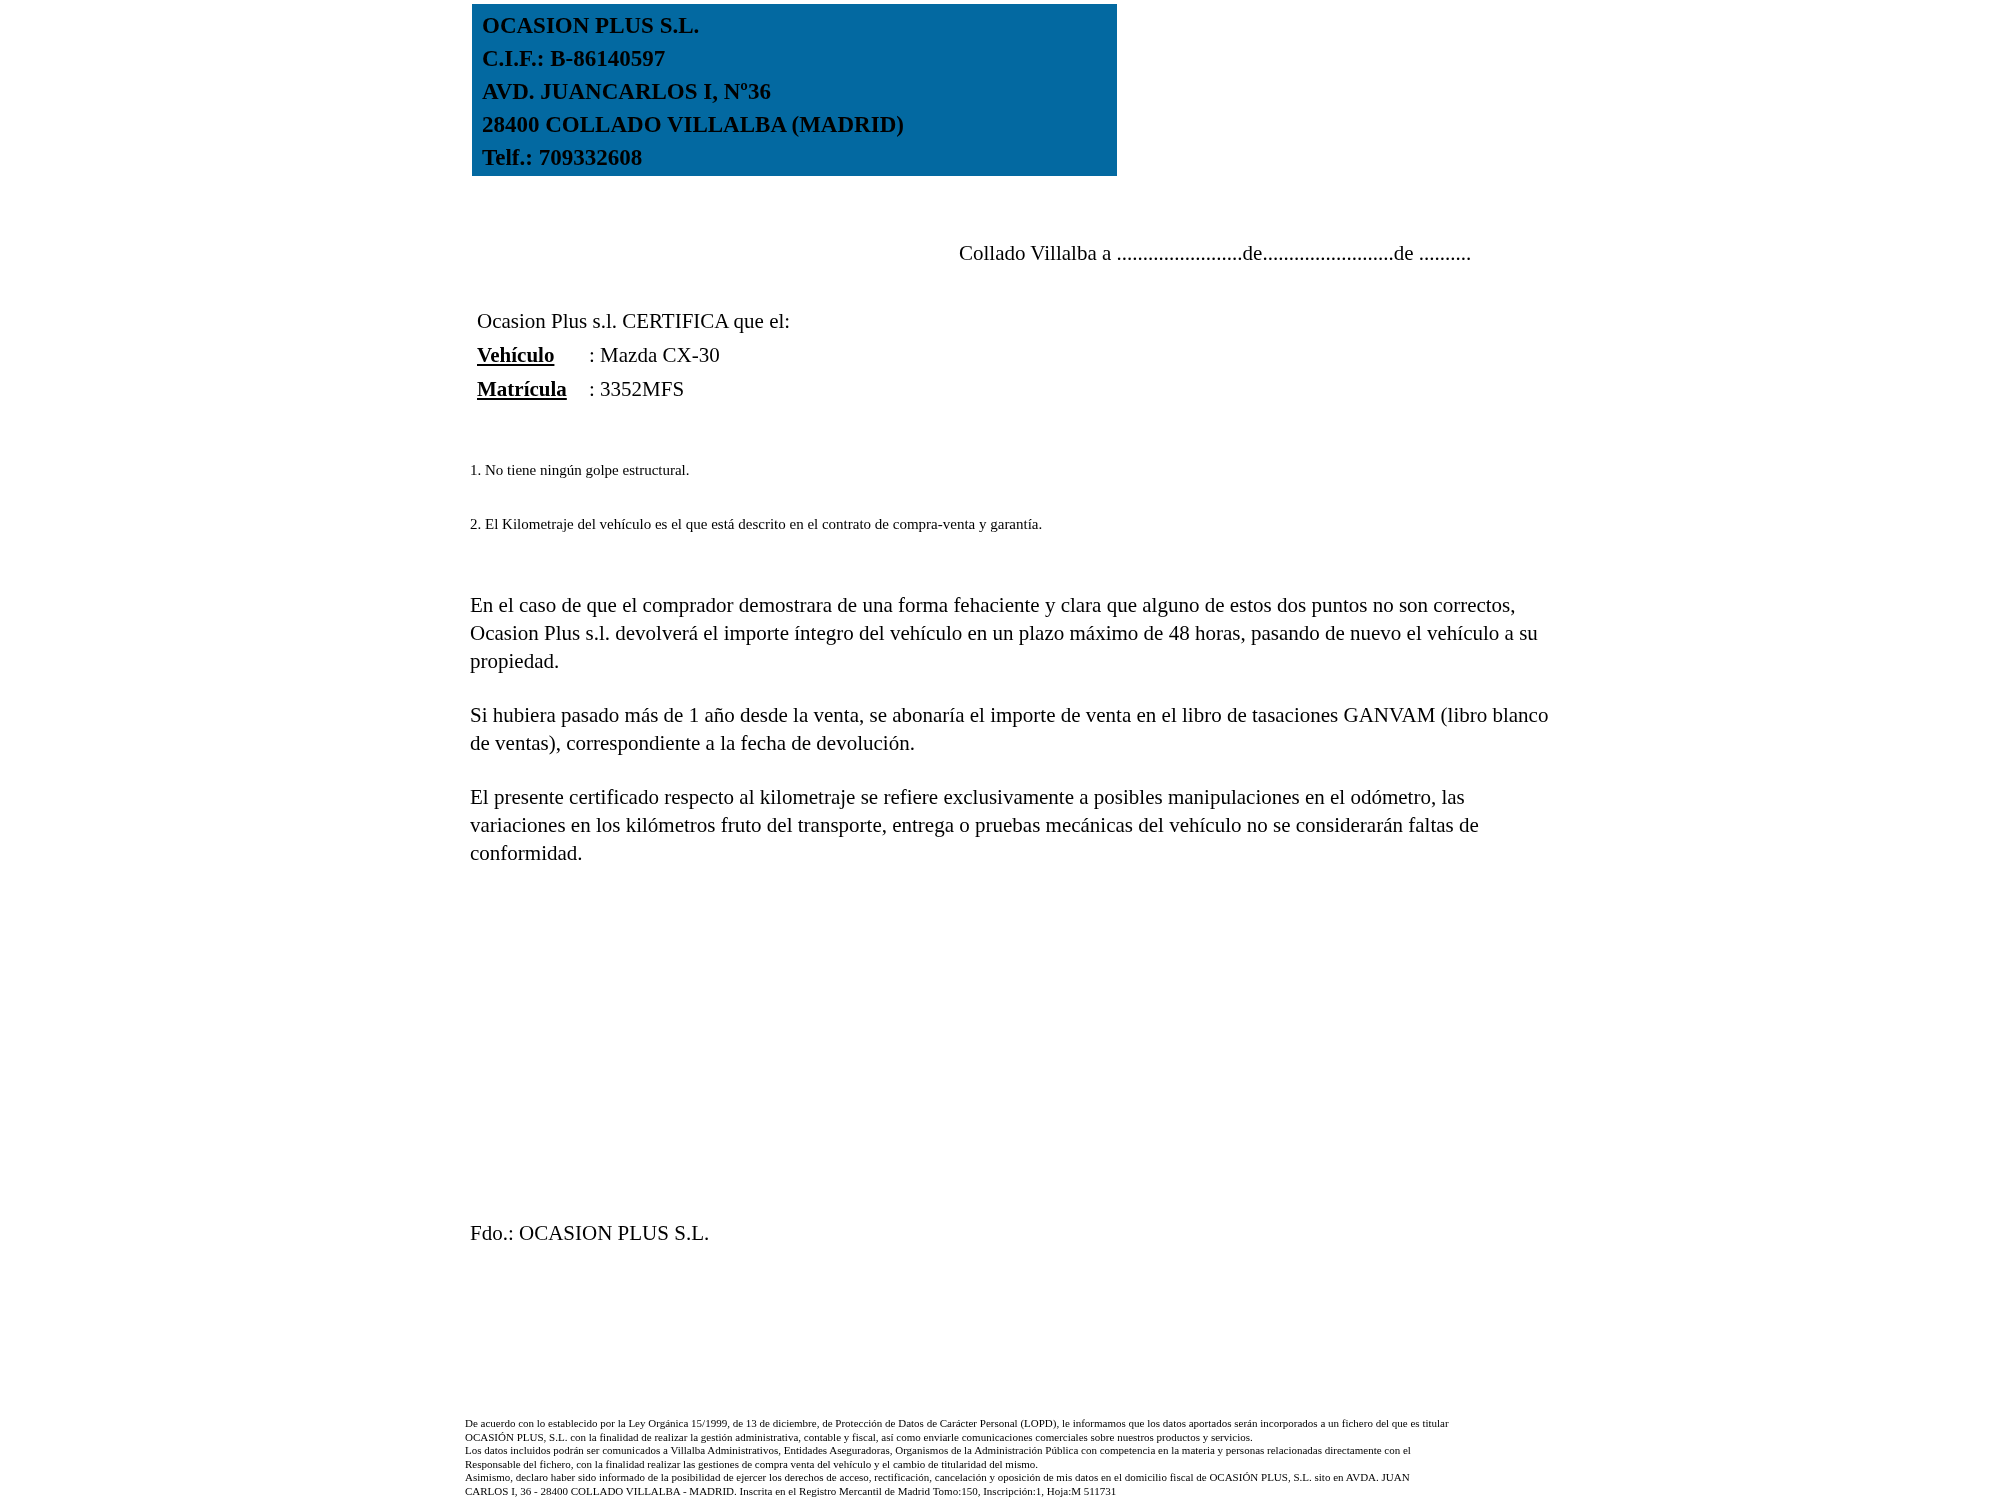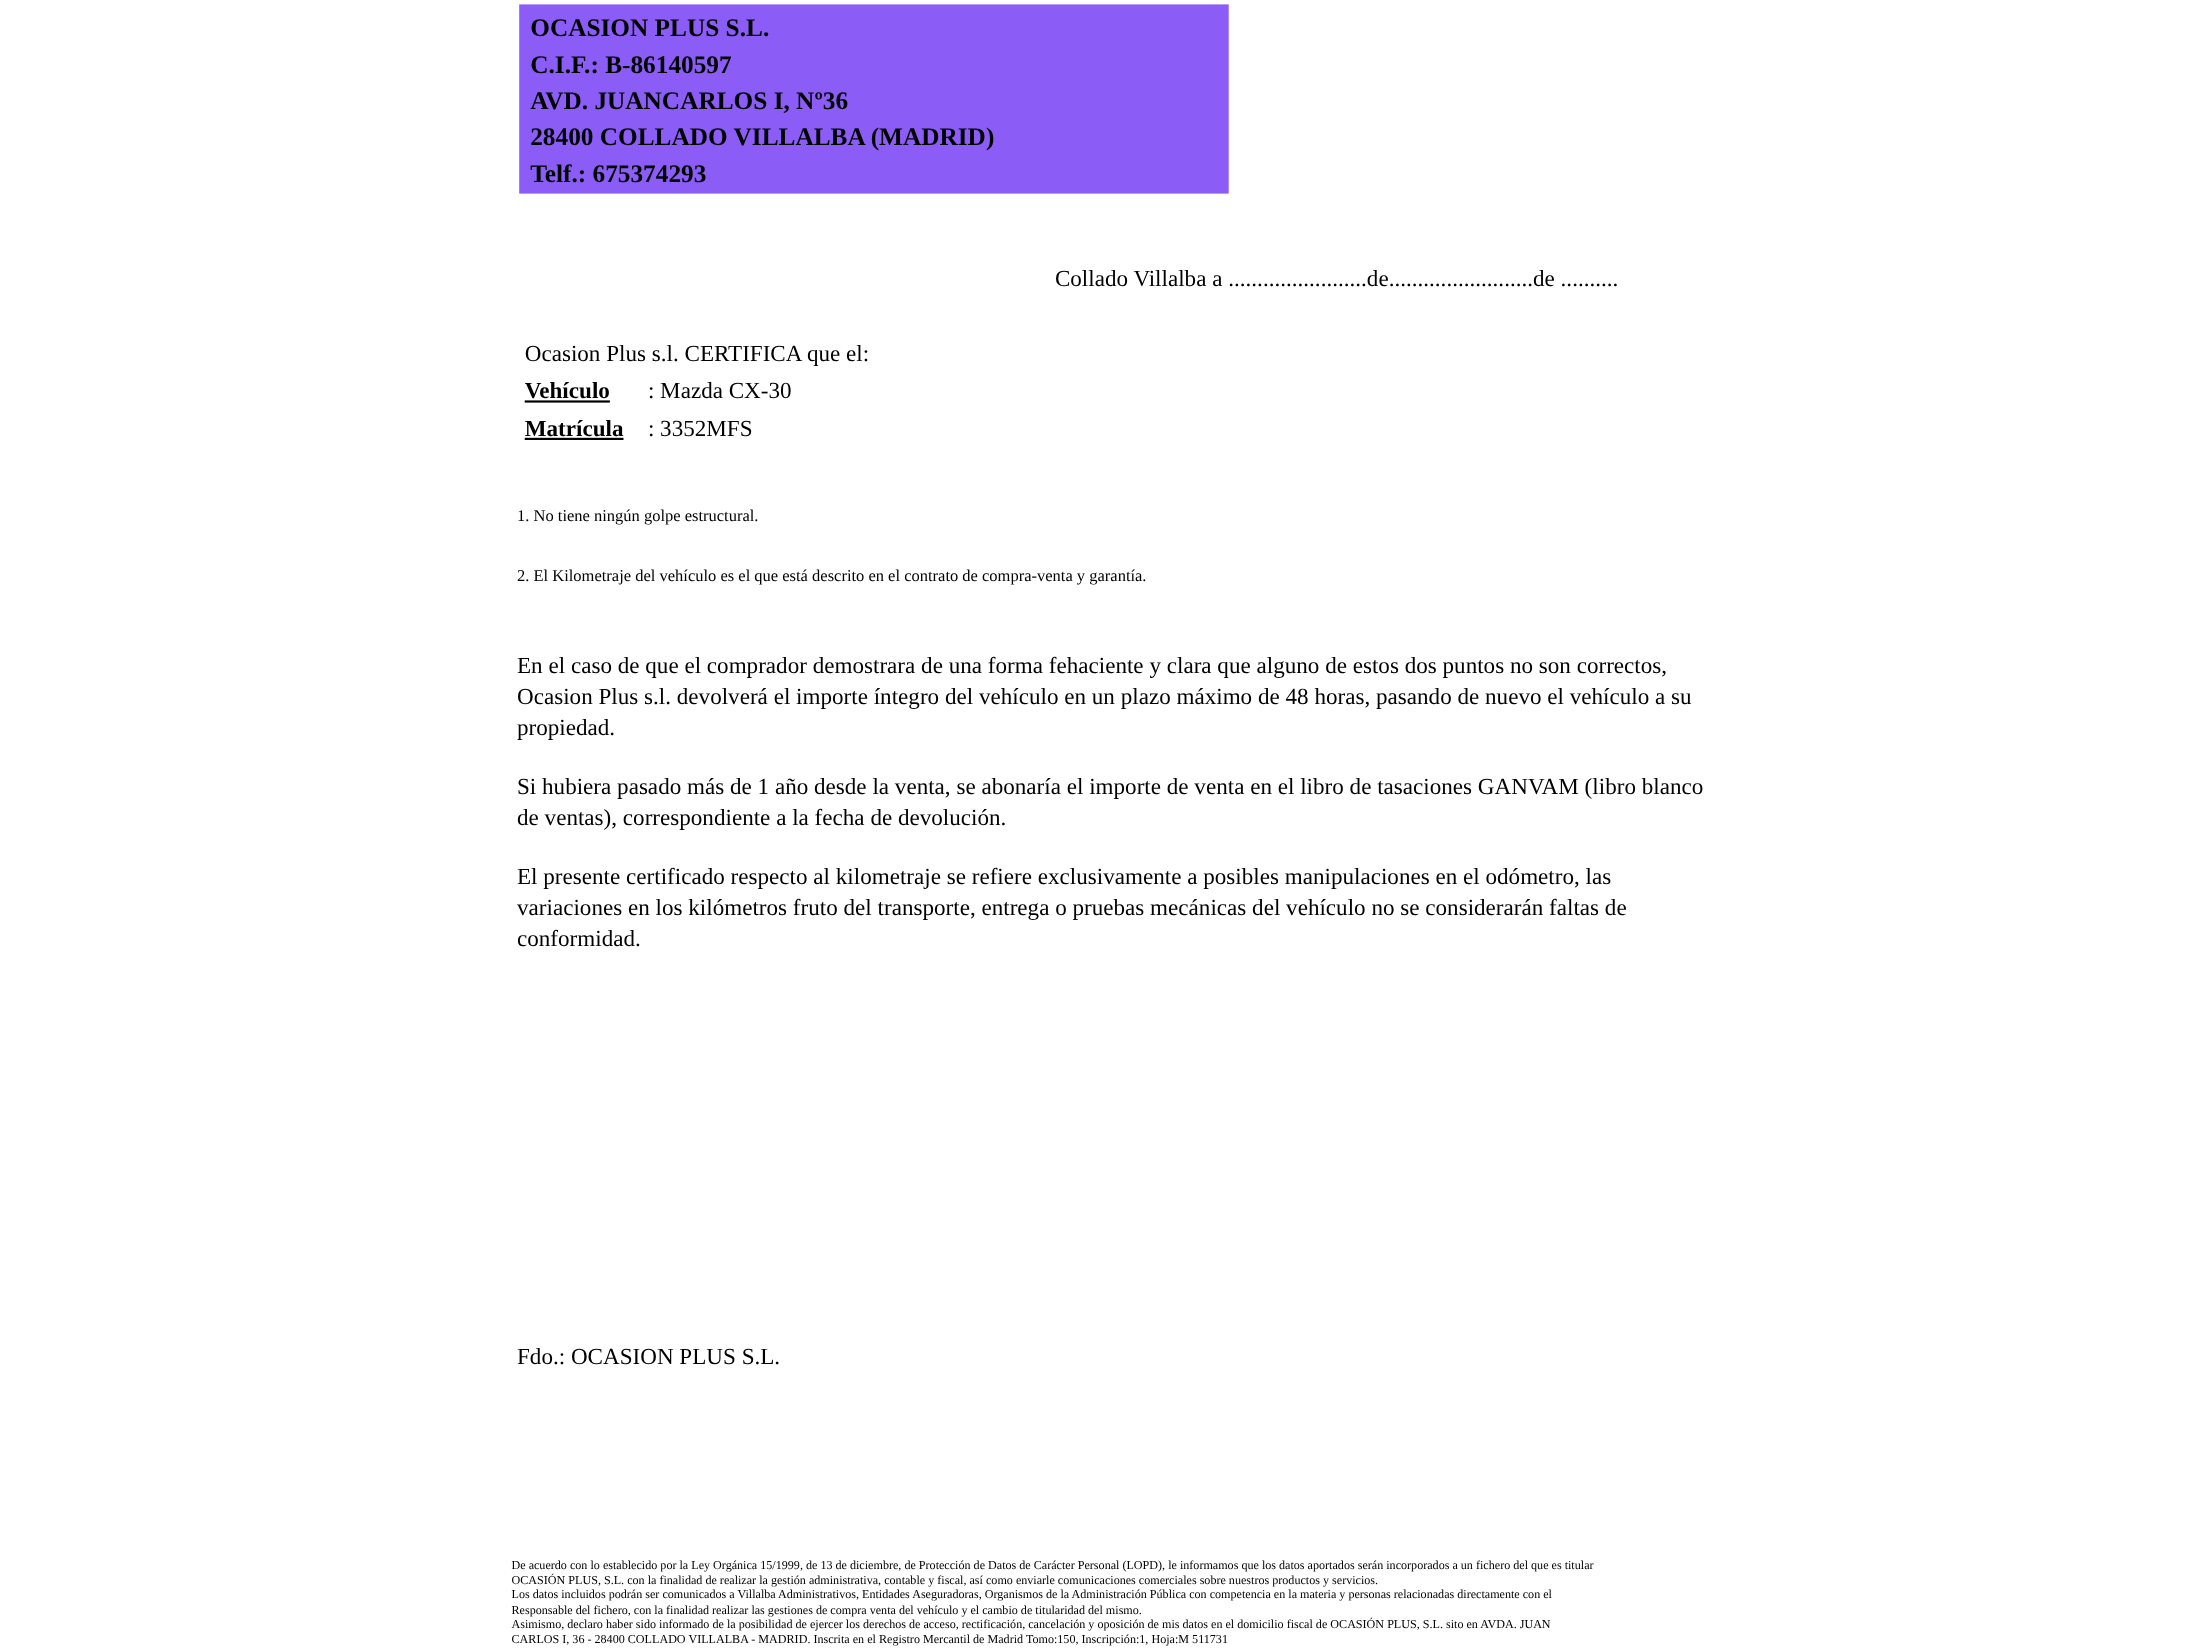--- a/index.html
+++ b/index.html
@@ -66,26 +66,26 @@
     font-size: 11px;
     line-height: 13.6px;
     white-space: nowrap;
   }
 </style>
 </head>
 <body>
 
 <div class="page">
 
-  <div class="header-box" style="background:#8b5cf6;">
+  <div class="header-box" style="background:#0369a1;">
     <div>OCASION PLUS S.L.</div>
     <div>C.I.F.: B-86140597</div>
     <div>AVD. JUANCARLOS I, Nº36</div>
     <div>28400 COLLADO VILLALBA (MADRID)</div>
-    <div>Telf.: 675374293</div>
+    <div>Telf.: 709332608</div>
   </div>
 
   <div class="date-line">Collado Villalba a ........................de.........................de ..........</div>
 
   <div class="cert-block">
     <div>Ocasion Plus s.l. CERTIFICA que el:</div>
     <div>
       <span class="label-cell"><span class="u">Vehículo</span></span><span>: Mazda CX-30</span>
     </div>
     <div>

